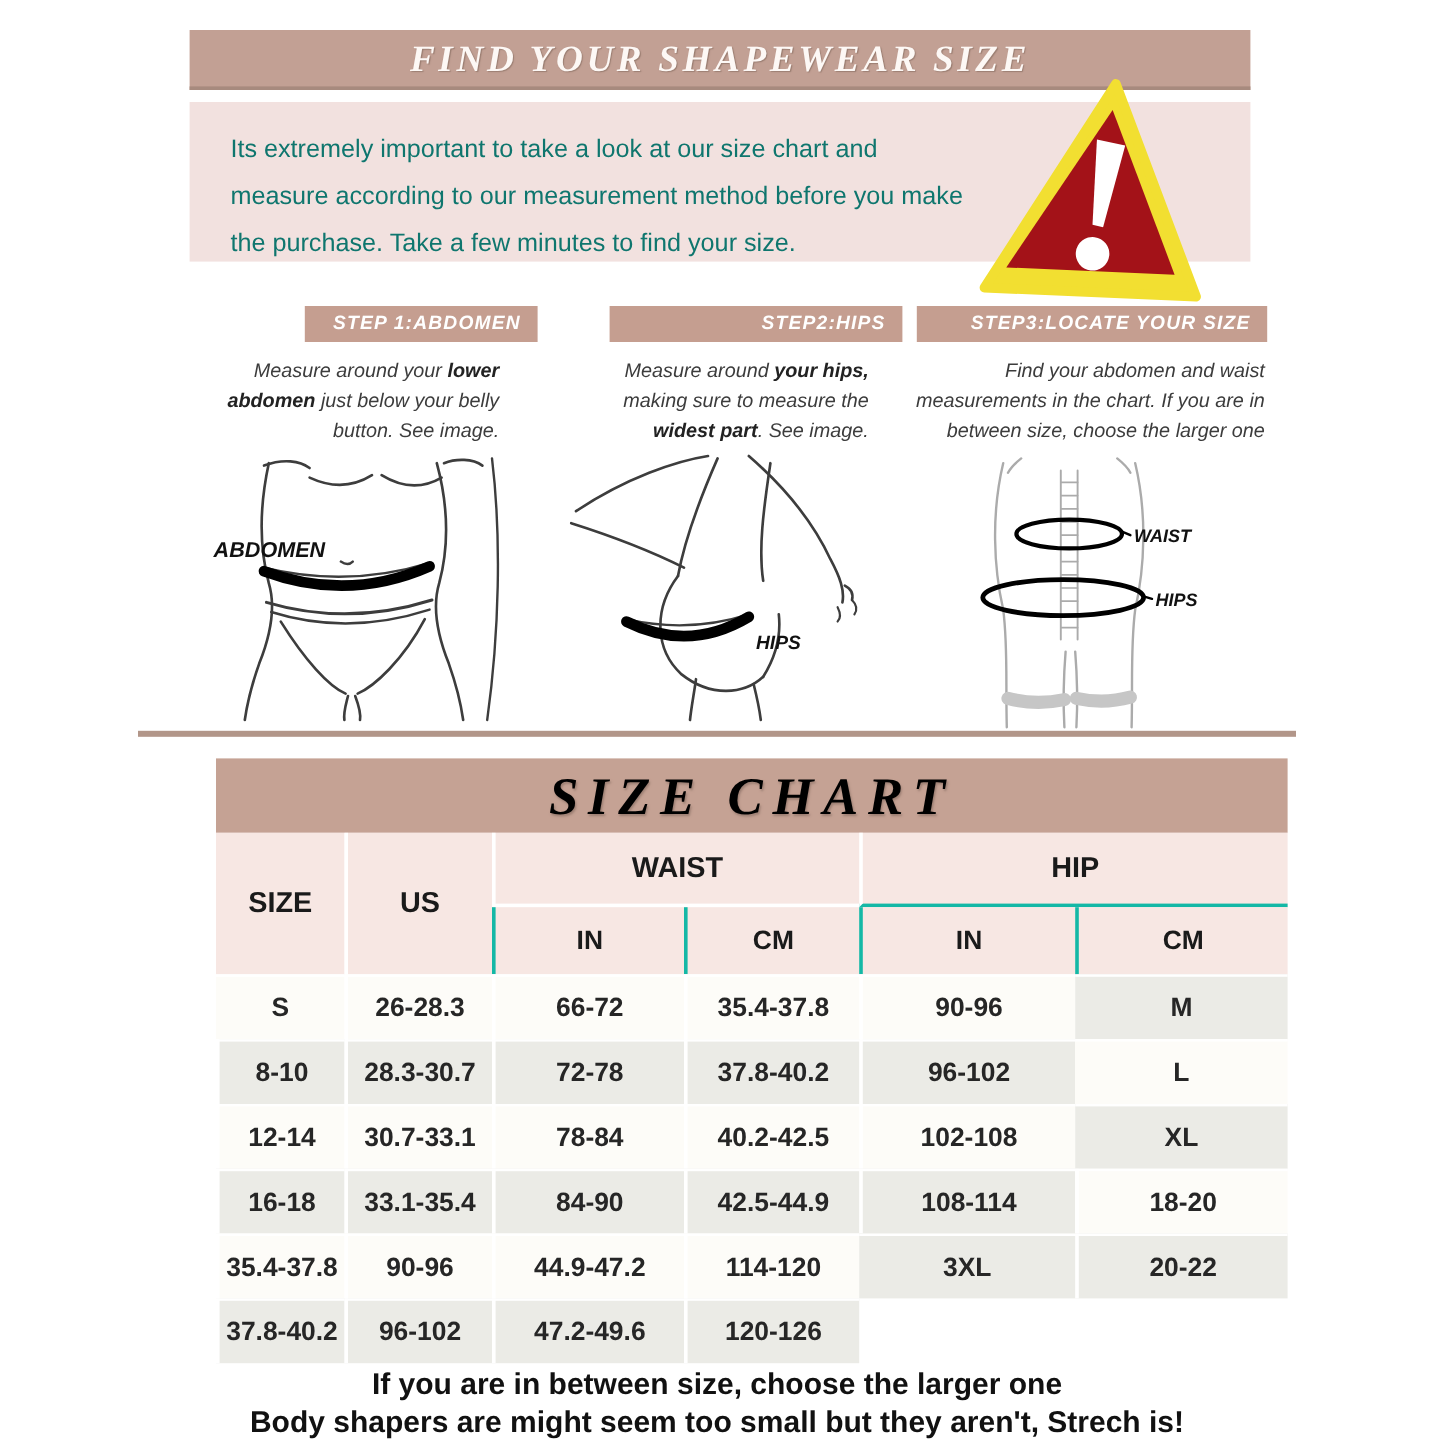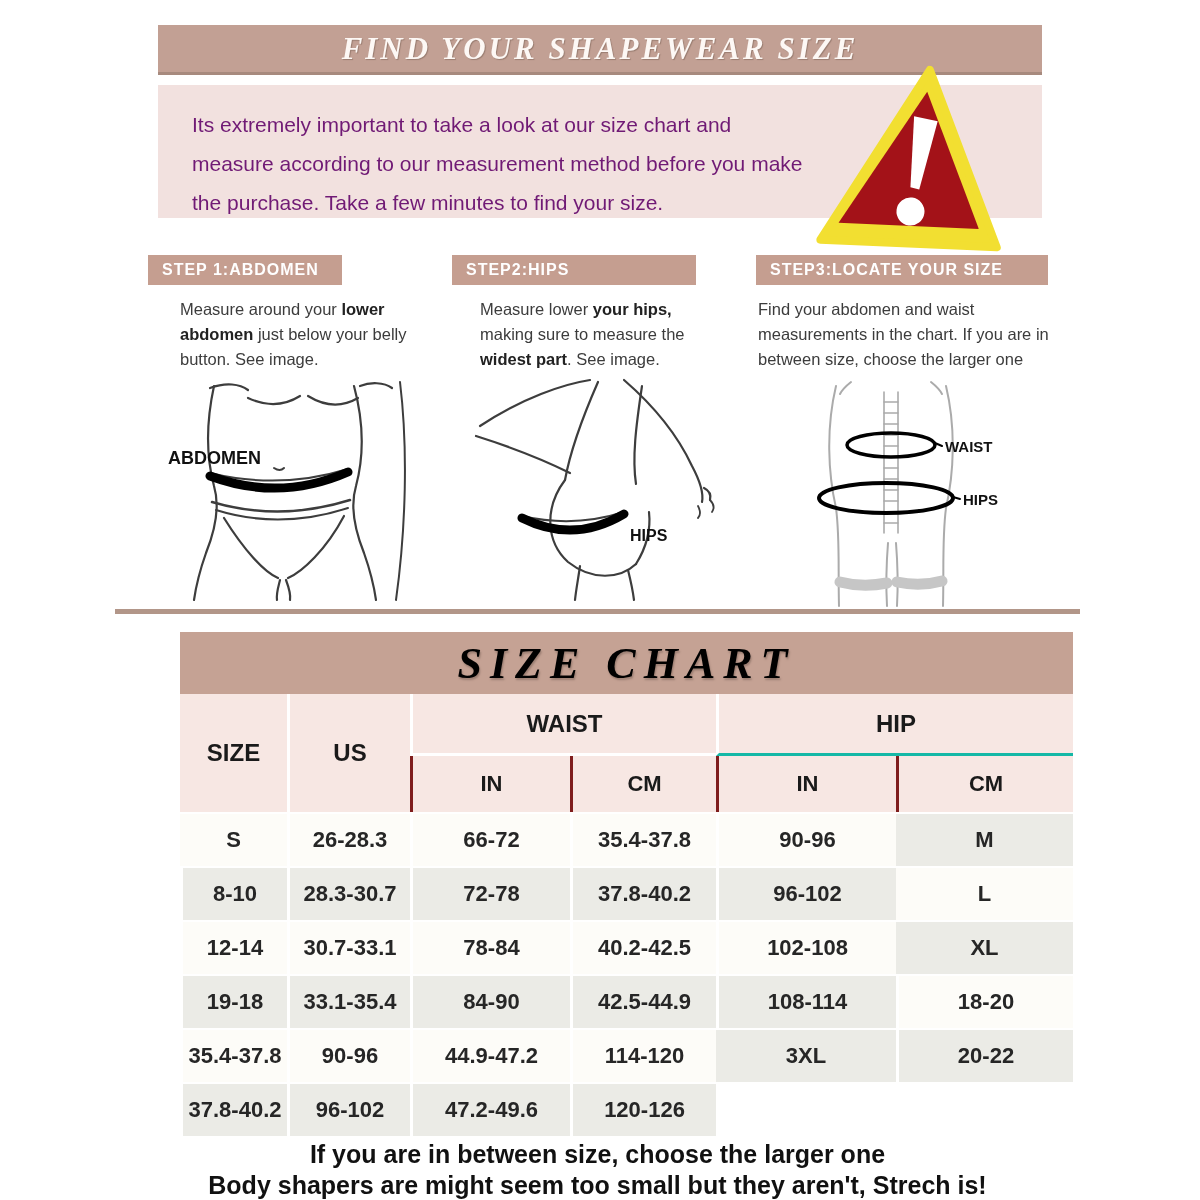--- a/index.html
+++ b/index.html
@@ -7,26 +7,26 @@
           font-family:"Liberation Sans",sans-serif;margin-top:17px;}
 
   
   .title-bar{position:absolute;left:158px;top:8px;width:884px;height:47px;
              background:#c2a094;border-bottom:3px solid #a78a7e;
              display:flex;align-items:center;justify-content:center;}
   .title-bar .t{font-family:"Liberation Serif",serif;font-style:italic;font-weight:bold;
                 color:#fdf8f5;font-size:31px;letter-spacing:3px;text-shadow:1px 1px 1px #9a7d71;}
 
   .intro-box{position:absolute;left:158px;top:68px;width:884px;height:133px;background:#f2e1df;}
-  .intro-box .txt{margin:20px 0 0 34px;width:625px;font-size:21px;line-height:39px;color:#701a75;}
+  .intro-box .txt{margin:20px 0 0 34px;width:625px;font-size:21px;line-height:39px;color:#0f766e;}
 
   .warning{position:absolute;left:820px;top:48px;width:195px;height:195px;transform:rotate(7deg);}
 
   
-  .step-col{position:absolute;top:238px;width:300px;text-align:left;}
+  .step-col{position:absolute;top:238px;width:300px;text-align:right;font-style:italic;}
   .step-col.s1{left:148px;}
   .step-col.s2{left:452px;}
   .step-col.s3{left:756px;}
   .step-head{display:inline-block;height:30px;line-height:30px;background:#c59e90;
              color:#fff;font-weight:bold;font-size:16px;letter-spacing:1px;padding:0 14px;}
   .s1 .step-head{min-width:166px;}
   .s2 .step-head{min-width:216px;}
   .s3 .step-head{min-width:264px;}
   .step-desc{margin-top:12px;font-size:16.5px;line-height:25px;color:#3c3c3c;}
   .s1 .step-desc{padding:0 32px;}
@@ -45,21 +45,21 @@
   .size-table{position:absolute;left:180px;top:677px;width:893px;
               display:grid;grid-template-columns:107px 123px 160px 146px 180px 177px;
               grid-template-rows:62px 56px repeat(6,54px);}
   .size-table > div{display:flex;align-items:center;justify-content:center;}
   .hcell{background:#f7e7e3;font-weight:bold;font-size:24px;color:#1a1a1a;}
   .hsub{background:#f7e7e3;font-weight:bold;font-size:22px;color:#1a1a1a;}
   .th-size{grid-column:1;grid-row:1 / span 2;}
   .th-us{grid-column:2;grid-row:1 / span 2;border-left:3px solid #fff;}
   .th-waist{grid-column:3 / span 2;grid-row:1;border-left:3px solid #fff;border-bottom:3px solid #fff;}
   .th-hip{grid-column:5 / span 2;grid-row:1;border-left:3px solid #fff;border-bottom:3px solid #14b8a6;}
-  .hsub{border-left:3px solid #7f1d1d;}
+  .hsub{border-left:3px solid #14b8a6;}
   .cell{font-weight:bold;font-size:22px;color:#262626;background:#fdfcf8;border-top:2px solid #fff;}
   .cell.alt{background:#ebebe6;}
   .cell.cb{border-left:3px solid #fff;}
 
   .notes{position:absolute;left:115px;top:1122px;width:965px;text-align:center;
          font-weight:bold;font-size:25px;line-height:31px;color:#111;}
   .bottom-bar{position:absolute;left:115px;top:1187px;width:965px;height:13px;background:#cda58f;}
 
   svg text{font-family:"Liberation Sans",sans-serif;}
 </style>
@@ -104,21 +104,21 @@
       <path d="M76,140 C96,172 116,194 130,200"></path>
       <path d="M196,138 C178,172 154,194 140,200"></path>
       <path d="M132,202 C130,210 128,216 129,222"></path>
       <path d="M138,202 C141,210 143,216 142,222"></path>
       <text x="20" y="86" font-size="18" font-weight="bold" fill="#111" stroke="none">ABDOMEN</text>
     </svg>
   </div>
 
   <div class="step-col s2">
     <div class="step-head">STEP2:HIPS</div>
-    <div class="step-desc"><span>Measure lower </span><span class="b">your hips,</span><span> making sure to measure the </span><span class="b">widest part</span><span>. See image.</span></div>
+    <div class="step-desc"><span>Measure around </span><span class="b">your hips,</span><span> making sure to measure the </span><span class="b">widest part</span><span>. See image.</span></div>
     <svg class="fig" width="300" height="225" viewBox="0 0 300 225" fill="none" stroke="#3d3d3d" stroke-width="2.2" stroke-linecap="round">
       <path d="M28,48 C70,20 112,6 138,2"></path>
       <path d="M24,58 C62,70 96,84 118,95"></path>
       <path d="M146,4 C128,45 117,80 113,102"></path>
       <path d="M190,8 C184,48 180,80 184,106"></path>
       <path d="M172,2 C202,28 226,58 240,88 C248,103 252,114 250,124"></path>
       <path d="M252,110 q8,4 6,12"></path>
       <path d="M258,122 q6,6 2,12" stroke-width="1.8"></path>
       <path d="M246,128 q4,8 0,12" stroke-width="1.8"></path>
       <path d="M113,102 C92,130 94,164 116,184 C140,203 168,201 184,186"></path>
@@ -180,21 +180,21 @@
       <div class="cell alt cb">72-78</div>
       <div class="cell alt cb">37.8-40.2</div>
       <div class="cell alt cb">96-102</div>
       <div class="cell">L</div>
       <div class="cell cb">12-14</div>
       <div class="cell cb">30.7-33.1</div>
       <div class="cell cb">78-84</div>
       <div class="cell cb">40.2-42.5</div>
       <div class="cell cb">102-108</div>
       <div class="cell alt">XL</div>
-      <div class="cell alt cb">19-18</div>
+      <div class="cell alt cb">16-18</div>
       <div class="cell alt cb">33.1-35.4</div>
       <div class="cell alt cb">84-90</div>
       <div class="cell alt cb">42.5-44.9</div>
       <div class="cell alt cb">108-114</div>
       <div class="cell cb">18-20</div>
       <div class="cell cb">35.4-37.8</div>
       <div class="cell cb">90-96</div>
       <div class="cell cb">44.9-47.2</div>
       <div class="cell cb">114-120</div>
       <div class="cell alt">3XL</div>

